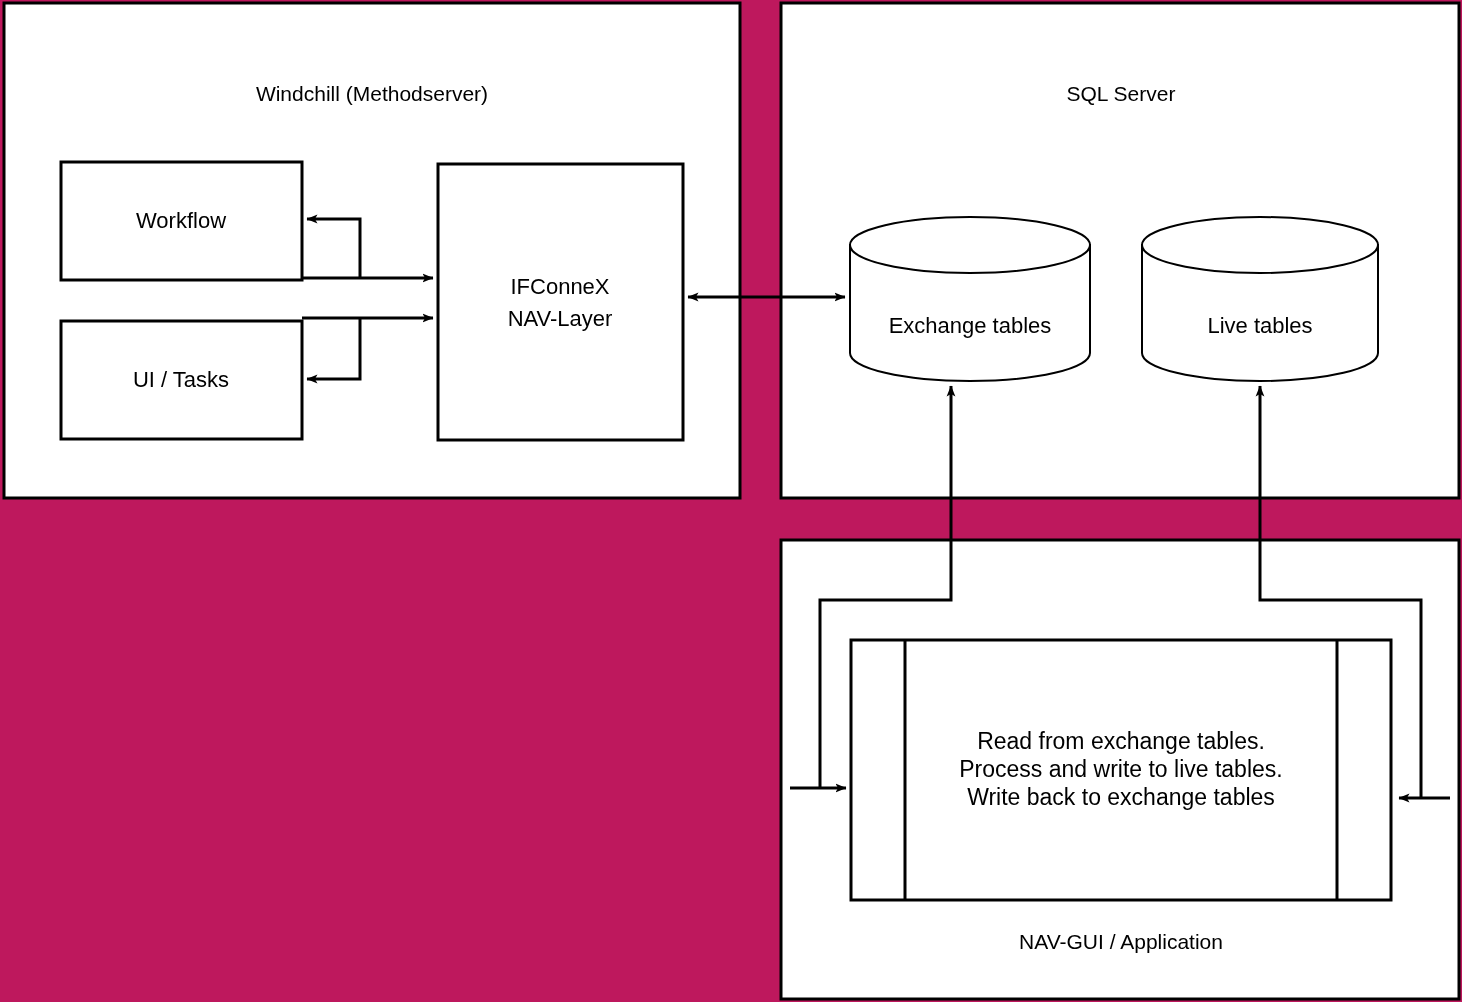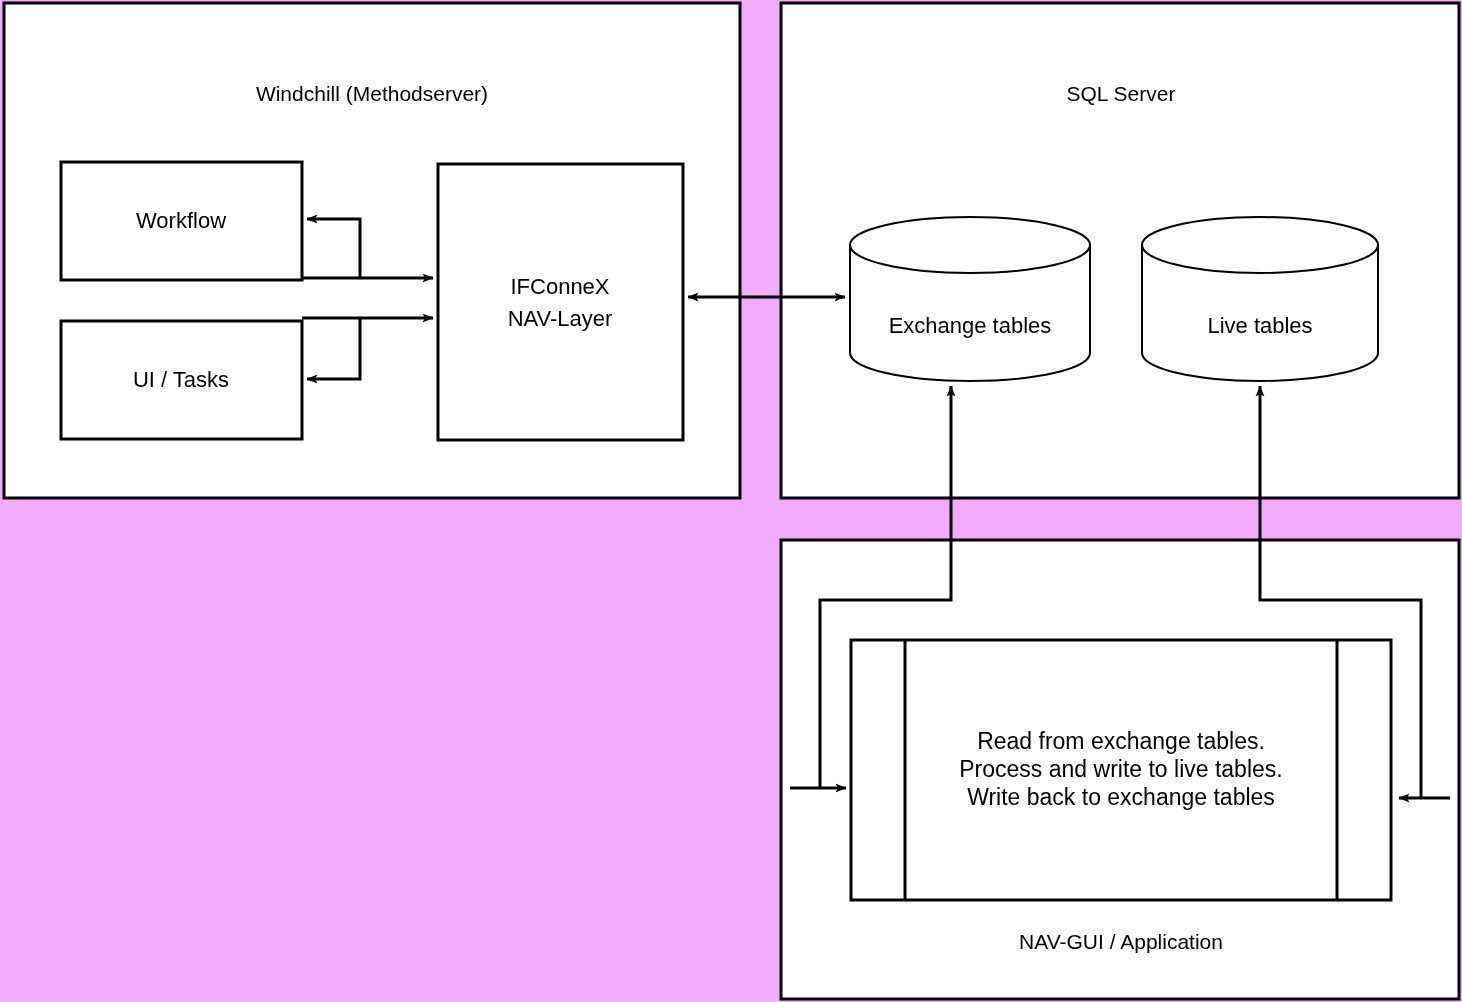--- a/index.html
+++ b/index.html
@@ -8,21 +8,21 @@
     padding: 0;
     background: #ffffff;
   }
   body {
     font-family: "Liberation Sans", sans-serif;
   }
   #diagram-root {
     position: relative;
     width: 1462px;
     height: 1002px;
-    background: #f0abfc;
+    background: #be185d;
     overflow: hidden;
   }
   svg.diagram {
     display: block;
     width: 1462px;
     height: 1002px;
   }
   .panel-rect {
     fill: #ffffff;
     stroke: #000000;

